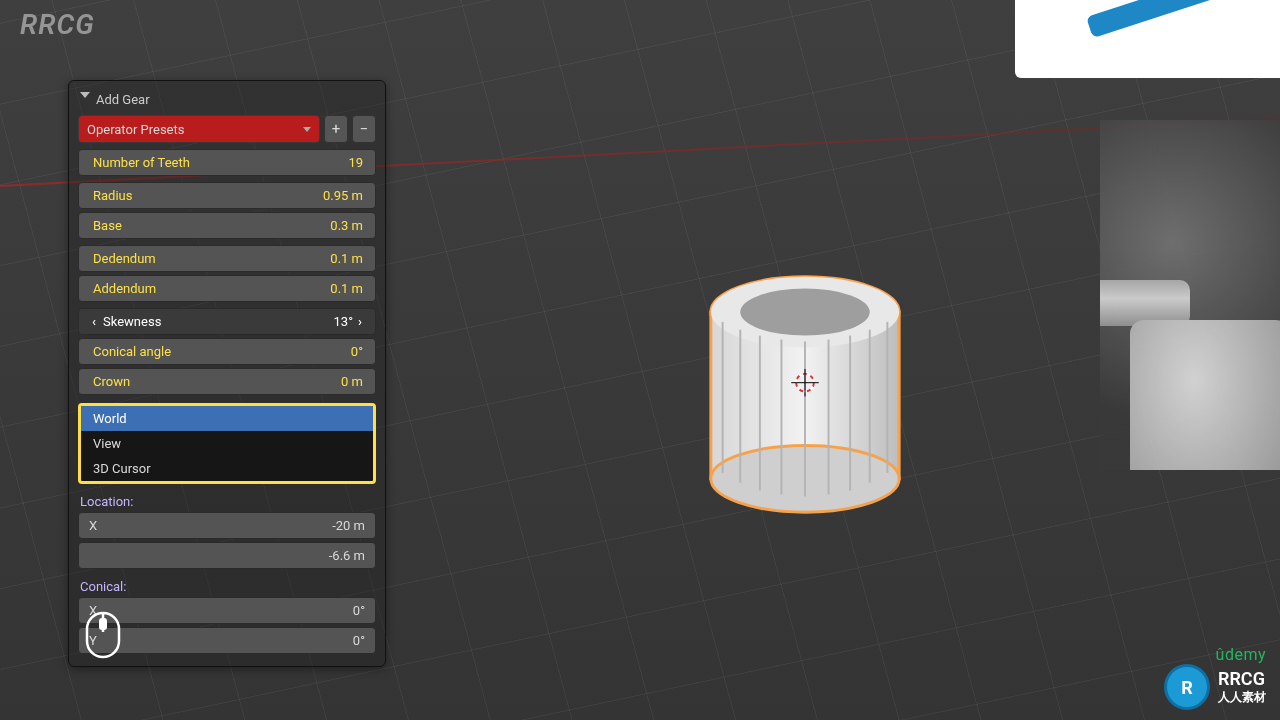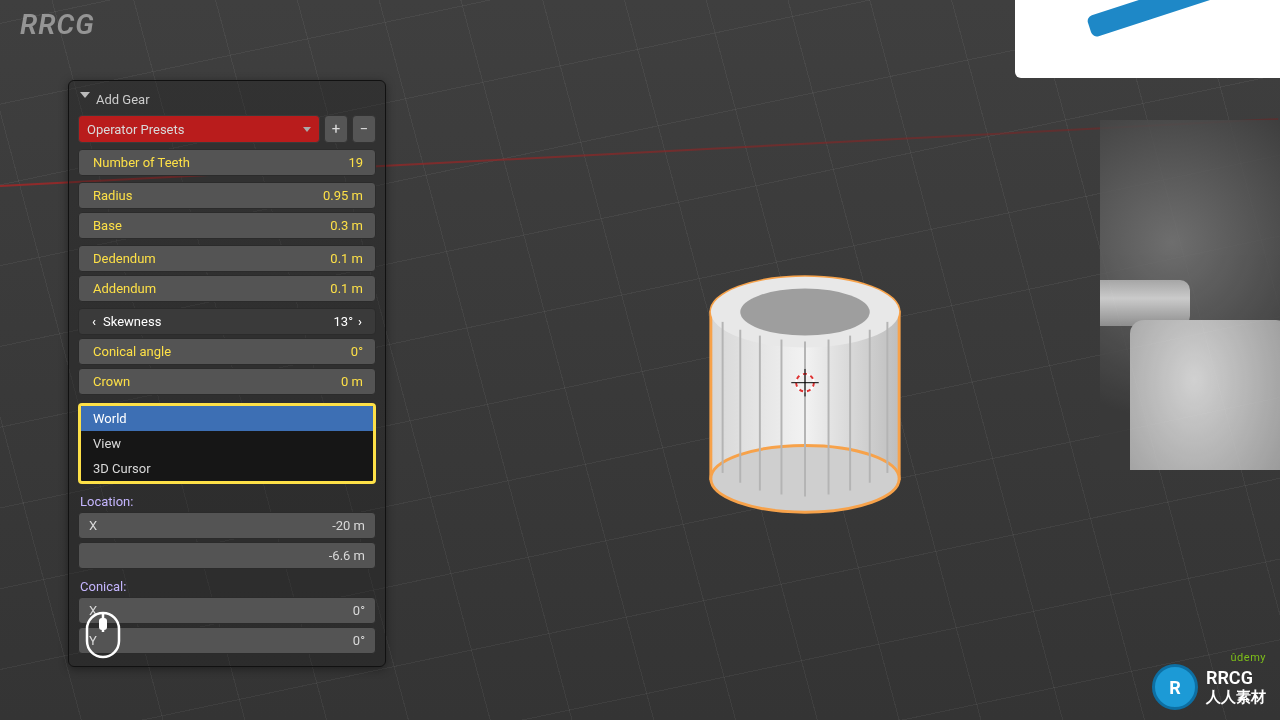--- a/index.html
+++ b/index.html
@@ -73,21 +73,21 @@
   .mouse{position:absolute;left:84px;top:610px;width:38px;height:50px;}
   .mouse svg{width:100%;height:100%;}
   
   .wm-text{position:absolute;left:20px;top:8px;font-size:28px;font-style:italic;
     font-weight:600;color:rgba(220,220,220,.55);letter-spacing:1px;}
   .wm-logo{position:absolute;right:14px;bottom:10px;display:flex;align-items:center;gap:8px;
     color:#fff;font-weight:600;}
   .wm-logo .badge{width:40px;height:40px;border-radius:50%;background:#1c9ad6;
     display:flex;align-items:center;justify-content:center;border:3px solid #0d6fa3;}
   .wm-logo .badge span{color:#fff;font-size:18px;font-weight:700;}
-  .ud{position:absolute;right:14px;bottom:56px;color:#84cc16;font-size:11px;letter-spacing:.5px;opacity:.9;}
+  .ud{position:absolute;right:14px;bottom:56px;color:#22c55e;font-size:16px;letter-spacing:.5px;opacity:.9;}
 </style>
 </head>
 <body>
 
 <div class="viewport">
   <div class="axis-red"></div>
 
   <div class="ref1"></div>
   <div class="ref2">
     <div class="shaft"></div>
@@ -230,15 +230,15 @@
 </div>
 
 <div class="wm-text">RRCG</div>
 <div class="ud">ûdemy</div>
 <div class="wm-logo">
   <div class="badge">
     <span>R</span>
   </div>
   <div>
     <div style="font-size:18px;">RRCG</div>
-    <div style="font-size:15px;">人人素材</div>
+    <div style="font-size:12px;">人人素材</div>
   </div>
 </div>
 
 </body></html>

